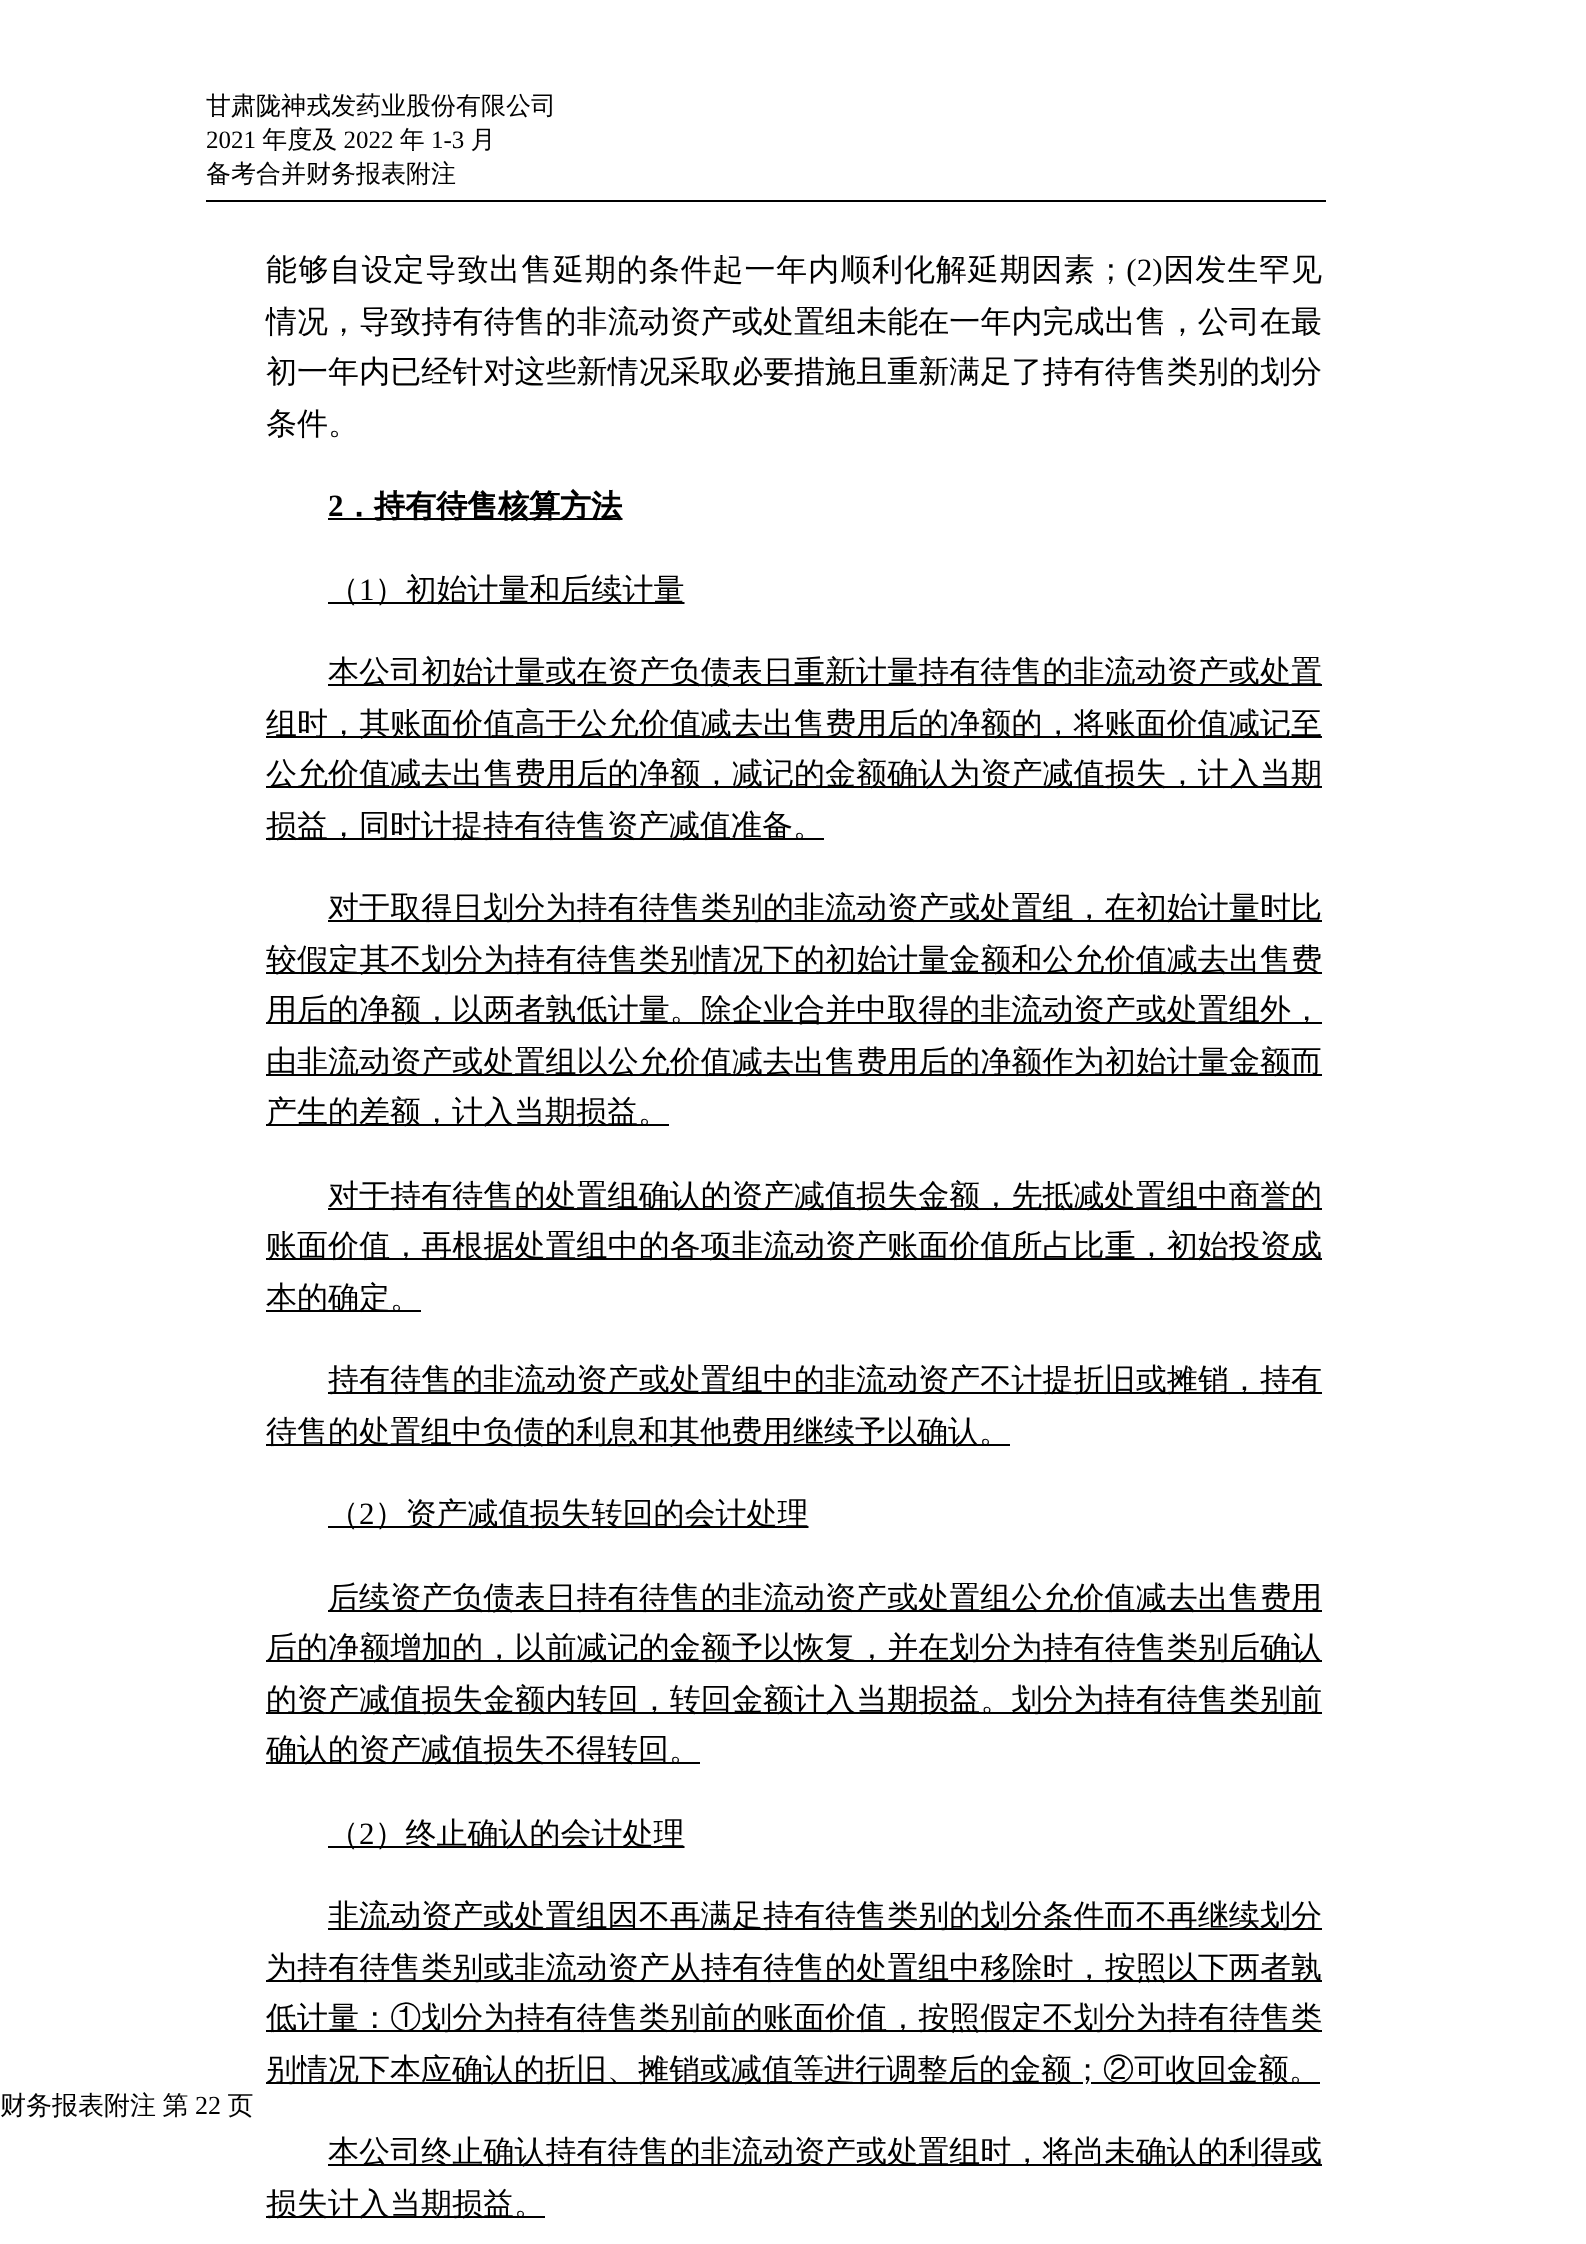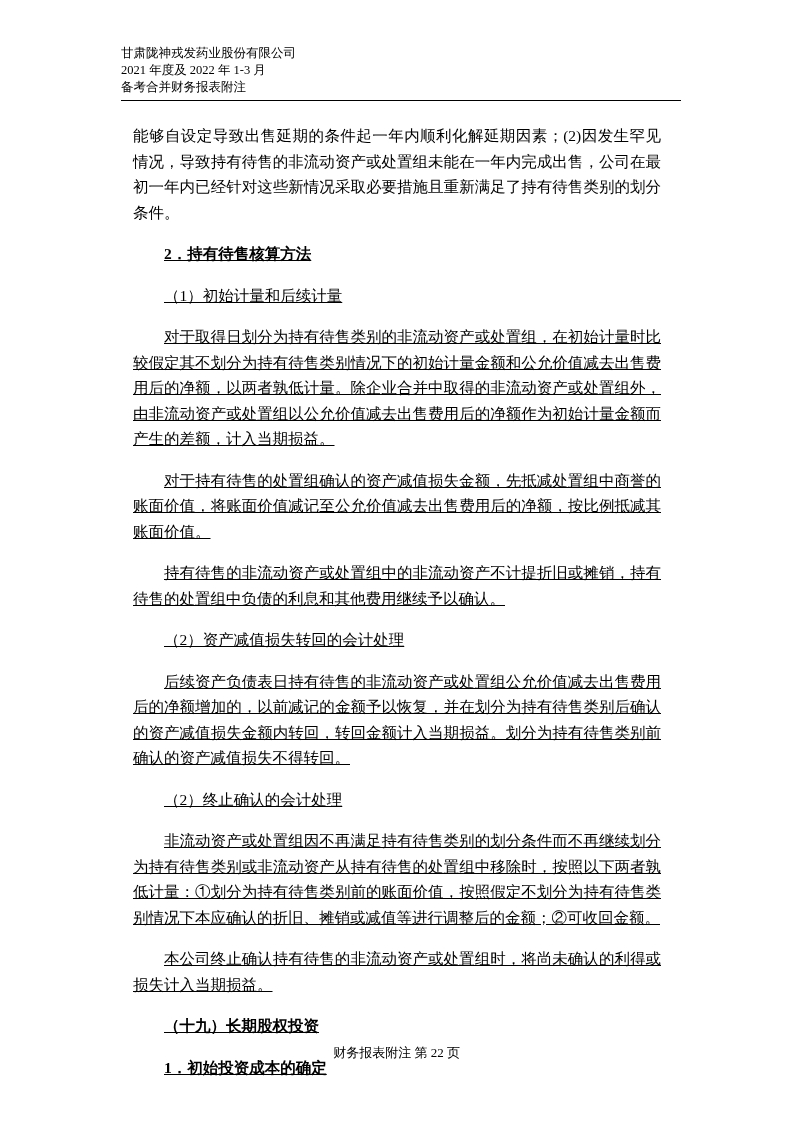--- a/index.html
+++ b/index.html
@@ -11,21 +11,21 @@
     position: relative;
     width: 793px;
     height: 1122px;
     background: #ffffff;
     color: #000000;
     font-family: "Liberation Serif", "DejaVu Serif", serif;
     overflow: hidden;
   }
   .header {
     position: absolute;
-    left: 121px;
+    left: 103px;
     width: 560px;
     top: 45px;
     font-size: 12.5px;
     line-height: 17px;
     color: #000000;
   }
   .header-line {
     white-space: nowrap;
   }
   .header-rule {
@@ -63,43 +63,43 @@
   }
   .hmajor {
     font-weight: bold;
     margin-top: 12px;
   }
   .footer {
     position: absolute;
     left: 0;
     width: 793px;
     top: 1044px;
-    text-align: center;
     font-size: 13px;
     color: #000000;
   }
 </style>
 </head>
 <body>
 
 <div class="page">
 
   <div class="header">
     <div class="header-line">甘肃陇神戎发药业股份有限公司</div>
     <div class="header-line">2021 年度及 2022 年 1-3 月</div>
     <div class="header-line">备考合并财务报表附注</div>
     <div class="header-rule"></div>
   </div>
 
   <div class="content">
       <p class="cont">能够自设定导致出售延期的条件起一年内顺利化解延期因素；(2)因发生罕见情况，导致持有待售的非流动资产或处置组未能在一年内完成出售，公司在最初一年内已经针对这些新情况采取必要措施且重新满足了持有待售类别的划分条件。</p>
       <p class="hnum">2．持有待售核算方法</p>
       <p class="hsub">（1）初始计量和后续计量</p>
+      <p class="para">本公司初始计量或在资产负债表日重新计量持有待售的非流动资产或处置组时，其账面价值高于公允价值减去出售费用后的净额的，将账面价值减记至公允价值减去出售费用后的净额，减记的金额确认为资产减值损失，计入当期损益，同时计提持有待售资产减值准备。</p>
       <p class="para">对于取得日划分为持有待售类别的非流动资产或处置组，在初始计量时比较假定其不划分为持有待售类别情况下的初始计量金额和公允价值减去出售费用后的净额，以两者孰低计量。除企业合并中取得的非流动资产或处置组外，由非流动资产或处置组以公允价值减去出售费用后的净额作为初始计量金额而产生的差额，计入当期损益。</p>
-      <p class="para">对于持有待售的处置组确认的资产减值损失金额，先抵减处置组中商誉的账面价值，将账面价值减记至公允价值减去出售费用后的净额，按比例抵减其账面价值。</p>
+      <p class="para">对于持有待售的处置组确认的资产减值损失金额，先抵减处置组中商誉的账面价值，再根据处置组中的各项非流动资产账面价值所占比重，初始投资成本的确定。</p>
       <p class="para">持有待售的非流动资产或处置组中的非流动资产不计提折旧或摊销，持有待售的处置组中负债的利息和其他费用继续予以确认。</p>
       <p class="hsub">（2）资产减值损失转回的会计处理</p>
       <p class="para">后续资产负债表日持有待售的非流动资产或处置组公允价值减去出售费用后的净额增加的，以前减记的金额予以恢复，并在划分为持有待售类别后确认的资产减值损失金额内转回，转回金额计入当期损益。划分为持有待售类别前确认的资产减值损失不得转回。</p>
       <p class="hsub">（2）终止确认的会计处理</p>
       <p class="para">非流动资产或处置组因不再满足持有待售类别的划分条件而不再继续划分为持有待售类别或非流动资产从持有待售的处置组中移除时，按照以下两者孰低计量：①划分为持有待售类别前的账面价值，按照假定不划分为持有待售类别情况下本应确认的折旧、摊销或减值等进行调整后的金额；②可收回金额。</p>
       <p class="para">本公司终止确认持有待售的非流动资产或处置组时，将尚未确认的利得或损失计入当期损益。</p>
       <p class="hmajor">（十九）长期股权投资</p>
       <p class="hnum">1．初始投资成本的确定</p>
     </div>
 

